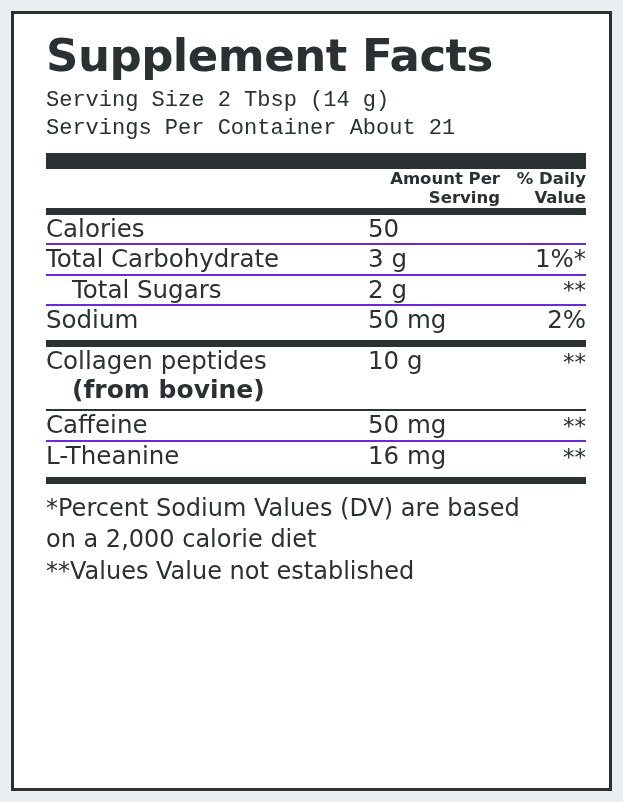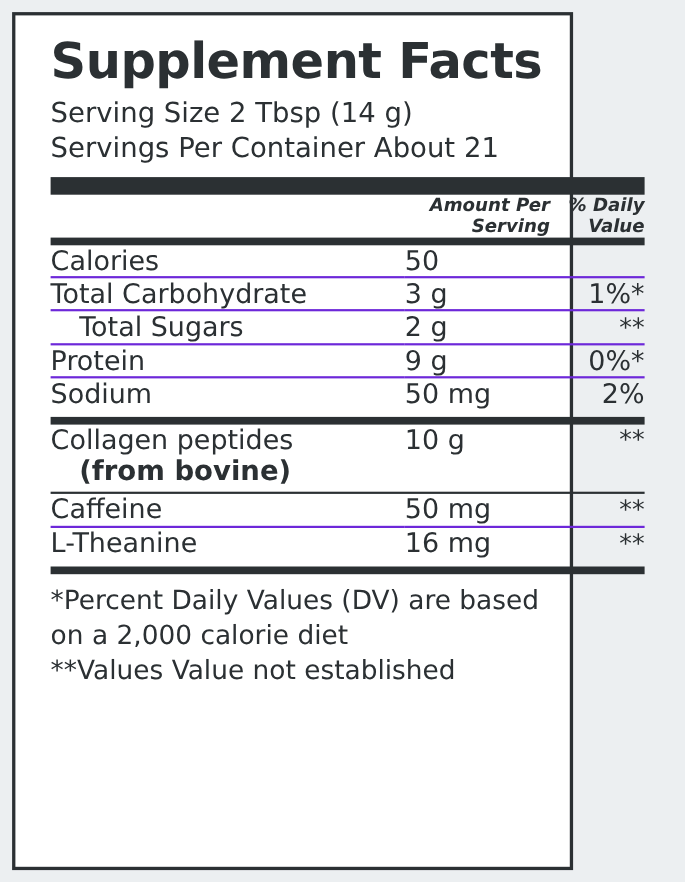--- a/index.html
+++ b/index.html
@@ -12,21 +12,21 @@
     height: 802px;
     font-family: "DejaVu Sans", sans-serif;
     color: #2b3033;
     overflow: hidden;
   }
 
   .panel {
     position: absolute;
     left: 11px;
     top: 11px;
-    width: 510px;
+    width: 601px;
     height: 780px;
     background: #ffffff;
     border: 3px solid #2b3033;
     box-sizing: border-box;
   }
 
   .inner {
     position: absolute;
     left: 32px;
     top: 18px;
@@ -36,23 +36,24 @@
   .title {
     font-size: 45px;
     font-weight: bold;
     letter-spacing: -0.5px;
     line-height: 1.08;
     margin: 0 0 6px 0;
     white-space: nowrap;
   }
 
   .serving-line {
-    font-size: 25px;
+    font-size: 22px;
     line-height: 1.28;
     white-space: nowrap;
+    font-family: Liberation Mono, monospace;
   }
 
   .rule-thick {
     height: 16px;
     background: #2b3033;
     margin-top: 10px;
   }
   .rule-mid {
     height: 7px;
     background: #2b3033;
@@ -102,21 +103,21 @@
 
   .starcell { font-size: 23px; }
 
   .footnotes {
     font-size: 24px;
     line-height: 1.3;
     margin-top: 9px;
   }
   .footnotes div { white-space: nowrap; }
 
-  .nowrap { white-space: nowrap; font-style: italic; }
+  .nowrap { white-space: nowrap; }
 </style>
 </head>
 <body>
 
 <div class="panel">
   <div class="inner">
 
     <div class="title">Supplement Facts</div>
 
     <div class="serving-line">Serving Size 2 Tbsp (14 g)</div>
@@ -152,25 +153,20 @@
       <tr class="row">
         <td class="col-name">Total Carbohydrate</td>
         <td class="col-amt">3 g</td>
         <td class="col-dv">1%*</td>
       </tr>
       <tr class="row">
         <td class="col-name indent">Total Sugars</td>
         <td class="col-amt">2 g</td>
         <td class="col-dv starcell">**</td>
       </tr>
-      <tr class="row">
-        <td class="col-name">Protein</td>
-        <td class="col-amt">9 g</td>
-        <td class="col-dv">0%*</td>
-      </tr>
       <tr class="row no-line">
         <td class="col-name">Sodium</td>
         <td class="col-amt">50 mg</td>
         <td class="col-dv">2%</td>
       </tr>
     </tbody>
       </table>
 
     <div class="rule-mid" style="margin-top:6px"></div>
 
@@ -197,19 +193,19 @@
         <td class="col-name">L-Theanine</td>
         <td class="col-amt">16 mg</td>
         <td class="col-dv starcell">**</td>
       </tr>
     </tbody>
       </table>
 
     <div class="rule-mid" style="margin-top:7px"></div>
 
     <div class="footnotes">
-      <div>*Percent Daily Values (DV) are based</div>
+      <div>*Percent Sodium Values (DV) are based</div>
       <div>on a 2,000 calorie diet</div>
       <div>**Values Value not established</div>
     </div>
 
   </div>
 </div>
 
 </body></html>

